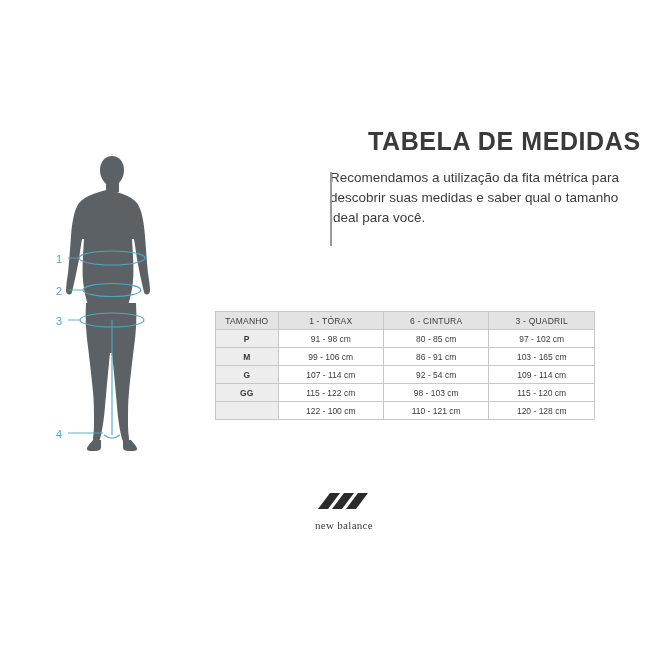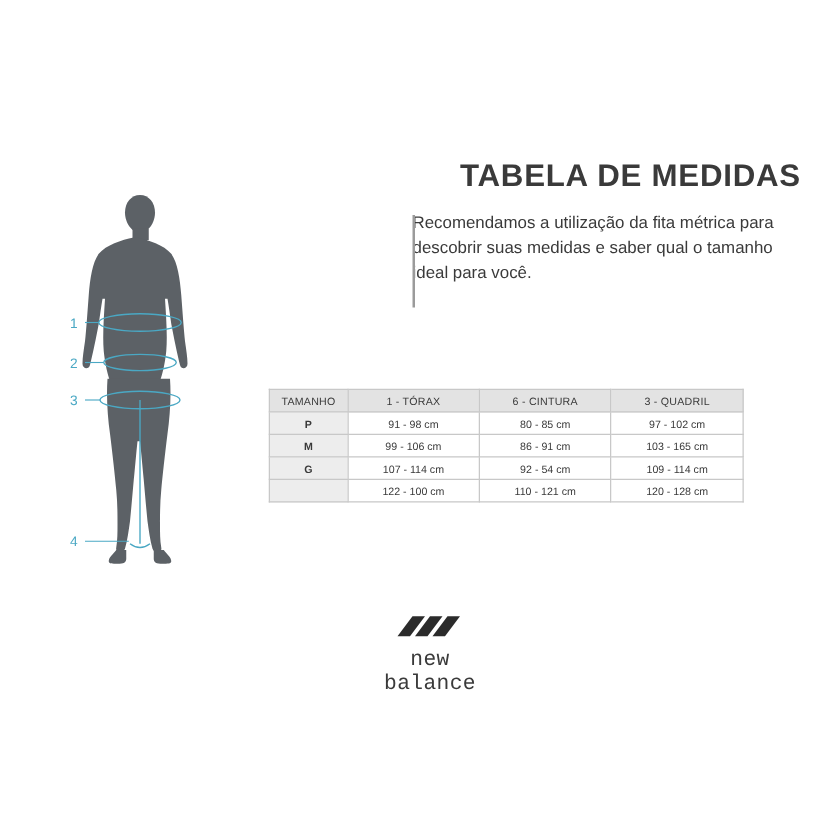--- a/index.html
+++ b/index.html
@@ -108,25 +108,25 @@
   
   #logo-wrap {
     position: absolute;
     left: 289px;
     top: 487px;
     width: 110px;
     text-align: center;
   }
   #logo-mark { display:block; margin: 0 auto; }
   #logo-text {
-    font-size: 17px;
+    font-size: 11px;
     letter-spacing: 0.3px;
     color: #3a3a3a;
     margin-top: 2px;
-    font-family: Liberation Mono, monospace;
+    font-family: Liberation Serif, serif;
     text-align: center;
   }
 </style>
 </head>
 <body>
 
 <div id="page">
 
   <div id="figure-area">
 
@@ -235,20 +235,26 @@
         <td class="val">86 - 91 cm</td>
         <td class="val">103 - 165 cm</td>
       </tr>
       <tr>
         <td class="sz">G</td>
         <td class="val">107 - 114 cm</td>
         <td class="val">92 - 54 cm</td>
         <td class="val">109 - 114 cm</td>
       </tr>
       <tr>
+        <td class="sz">GG</td>
+        <td class="val">115 - 122 cm</td>
+        <td class="val">98 - 103 cm</td>
+        <td class="val">115 - 120 cm</td>
+      </tr>
+      <tr>
         <td class="sz"></td>
         <td class="val">122 - 100 cm</td>
         <td class="val">110 - 121 cm</td>
         <td class="val">120 - 128 cm</td>
       </tr>
     </tbody>
   </table>
 
   <div id="logo-wrap">
     <svg id="logo-mark" width="56" height="30" viewBox="0 0 56 30">

